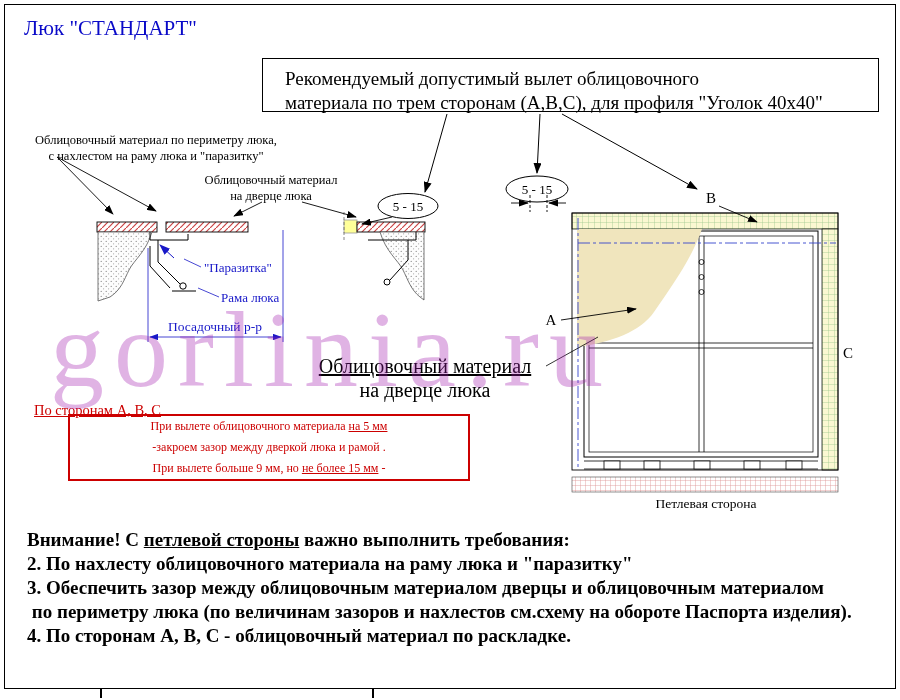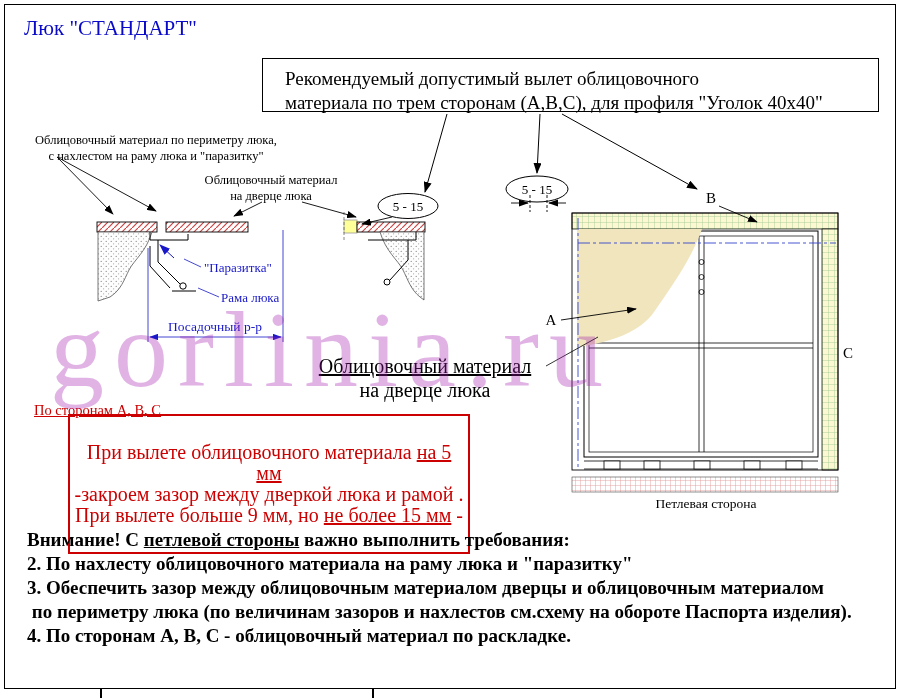--- a/index.html
+++ b/index.html
@@ -16,22 +16,22 @@
   .svg-canvas{position:absolute;left:0;top:0;}
   svg text{font-family:"Liberation Serif", serif;}
   .t-blue{fill:#1818c8;}
   .t-black{fill:#000;}
   .big-label{position:absolute;left:296px;top:354px;width:258px;text-align:center;
              font-size:20px;line-height:24px;}
   .u{text-decoration:underline;}
   .red-title{position:absolute;left:34px;top:402px;color:#cc0000;font-size:14.5px;
              text-decoration:underline;}
   .red-box{position:absolute;left:68px;top:414px;width:402px;box-sizing:border-box;
-           border:2px solid #cc0000;color:#cc0000;font-size:20px;line-height:21px;
-           text-align:center;padding:26px 4px;}
+           border:2px solid #cc0000;color:#cc0000;font-size:12px;line-height:21px;
+           text-align:center;padding:0 4px;}
   .req{position:absolute;left:27px;top:528px;font-size:19px;line-height:24px;}
   .req-line{white-space:pre-wrap;font-weight:bold;}
   .watermark{position:absolute;left:50px;top:288px;width:810px;
              font-size:108px;letter-spacing:10px;color:#a21caf;opacity:0.33;
              pointer-events:none;z-index:30;}
 </style>
 </head>
 <body>
 
 <div class="page">

